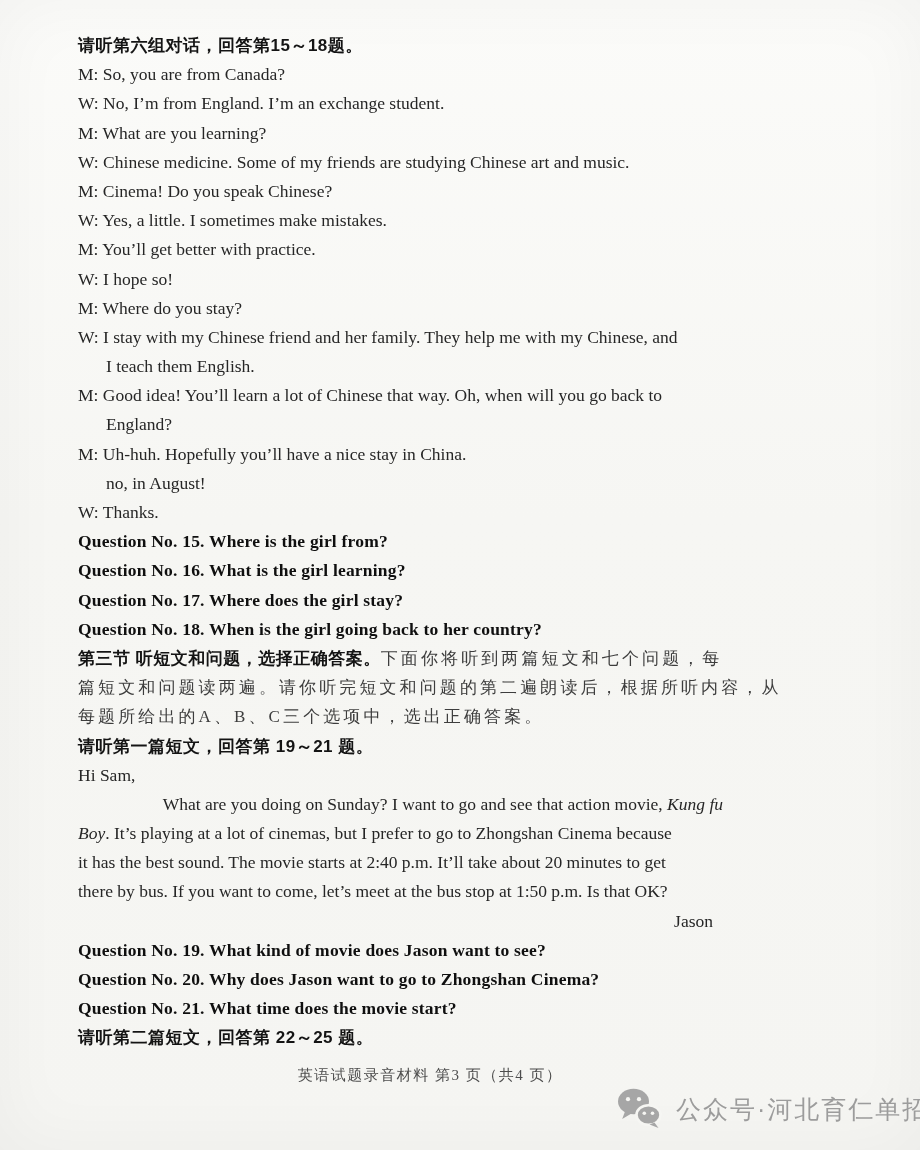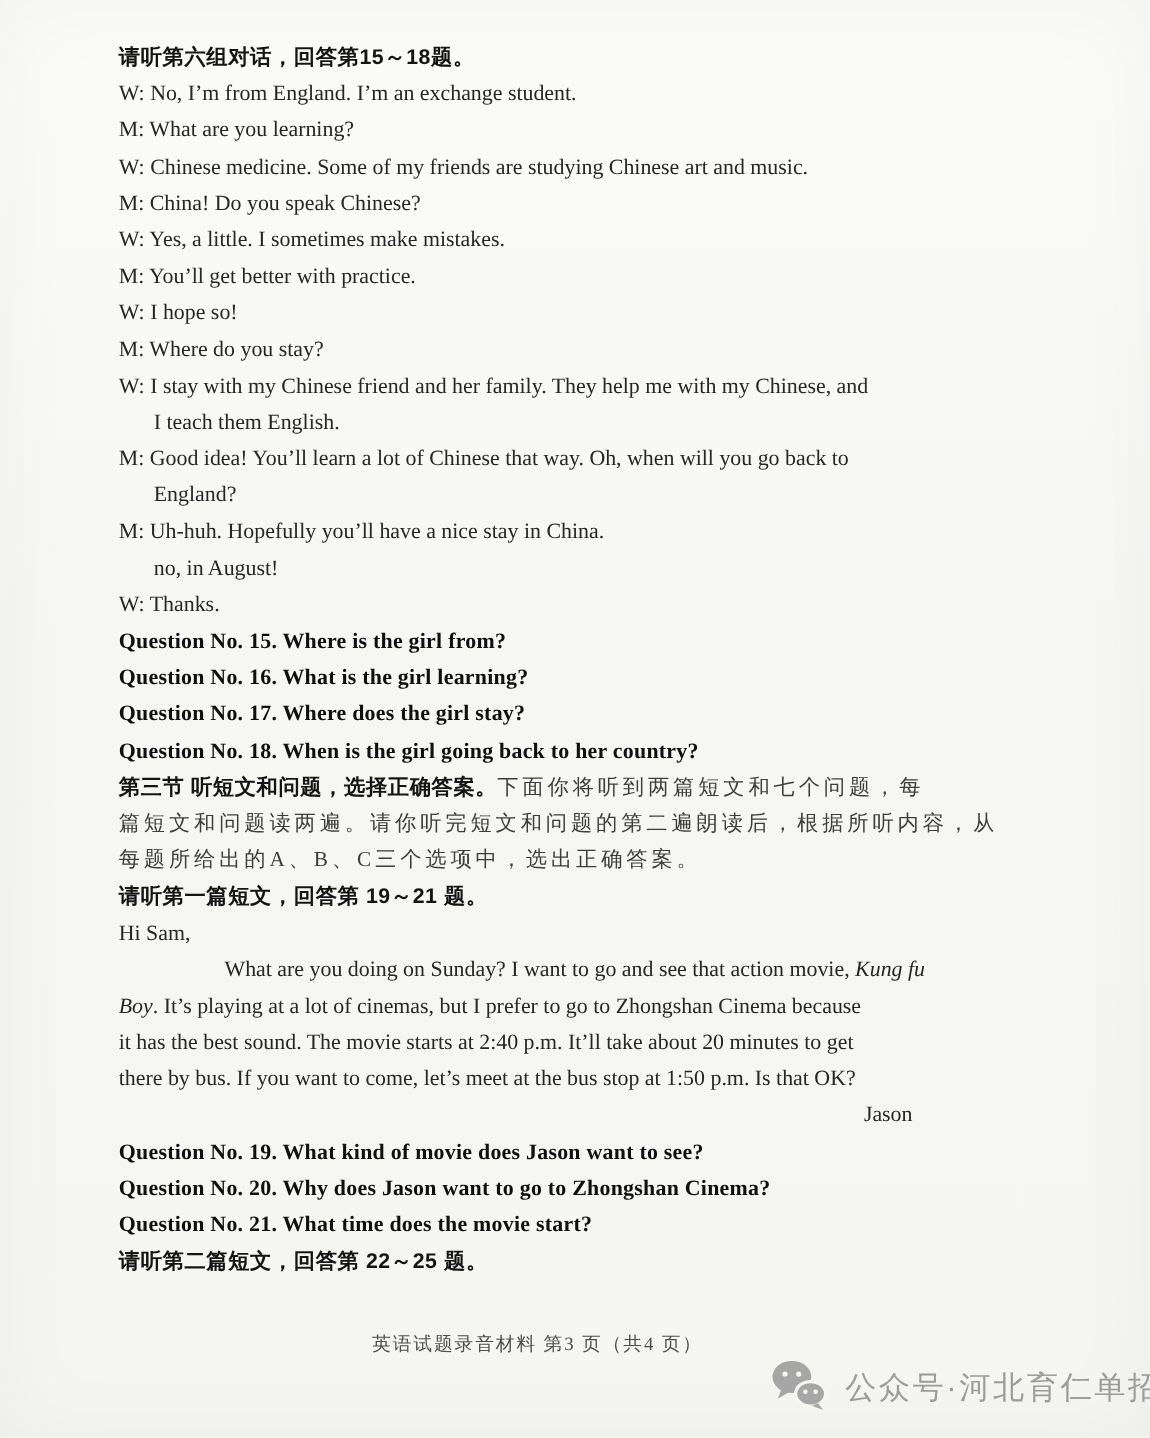--- a/index.html
+++ b/index.html
@@ -2,21 +2,21 @@
 <html><head>
 <meta charset="utf-8">
 <style>
   html,body{margin:0;padding:0;}
   body{
     width:920px;height:1150px;position:relative;overflow:hidden;
     background:linear-gradient(180deg,#fbfbf9 0%,#f6f6f3 45%,#f5f5f2 100%);
     box-shadow:inset 0 0 70px rgba(0,0,0,0.04);
     font-family:"Liberation Serif","DejaVu Serif",serif;
   }
-  .transcript{position:absolute;left:95px;top:31px;width:645px;}
+  .transcript{position:absolute;left:78px;top:31px;width:645px;}
   .line{
     height:29.2px;line-height:29.2px;font-size:17.5px;color:#262626;
     white-space:nowrap;
   }
   .cn-heading{
     font-family:"Liberation Sans","DejaVu Sans",sans-serif;
     font-weight:700;color:#141414;font-size:17px;letter-spacing:0.5px;
   }
   .cn-body{color:#3d3d3d;font-size:17px;letter-spacing:3.1px;}
   .cn-body .b{
@@ -41,24 +41,25 @@
     color:#9c9c9c;font-family:"Liberation Sans","DejaVu Sans",sans-serif;
     font-size:25px;letter-spacing:2px;white-space:nowrap;
   }
   .wm-icon{flex:0 0 auto;}
 </style>
 </head>
 <body>
 
 <div class="transcript">
     <div class="line cn-heading"><span class="b">请听第六组对话，回答第15～18题。</span></div>
+    <div class="line dialog"><span>M: So, you are from Canada?</span></div>
     <div class="line dialog"><span>W: No, I’m from England. I’m an exchange student.</span></div>
     <div class="line dialog"><span>M: What are you learning?</span></div>
     <div class="line dialog"><span>W: Chinese medicine. Some of my friends are studying Chinese art and music.</span></div>
-    <div class="line dialog"><span>M: China! Do you speak Chinese?</span></div>
+    <div class="line dialog"><span>M: Cinema! Do you speak Chinese?</span></div>
     <div class="line dialog"><span>W: Yes, a little. I sometimes make mistakes.</span></div>
     <div class="line dialog"><span>M: You’ll get better with practice.</span></div>
     <div class="line dialog"><span>W: I hope so!</span></div>
     <div class="line dialog"><span>M: Where do you stay?</span></div>
     <div class="line dialog"><span>W: I stay with my Chinese friend and her family. They help me with my Chinese, and</span></div>
     <div class="line dialog-cont"><span>I teach them English.</span></div>
     <div class="line dialog"><span>M: Good idea! You’ll learn a lot of Chinese that way. Oh, when will you go back to</span></div>
     <div class="line dialog-cont"><span>England?</span></div>
     <div class="line dialog"><span>M: Uh-huh. Hopefully you’ll have a nice stay in China.</span></div>
     <div class="line dialog-cont"><span>no, in August!</span></div>

